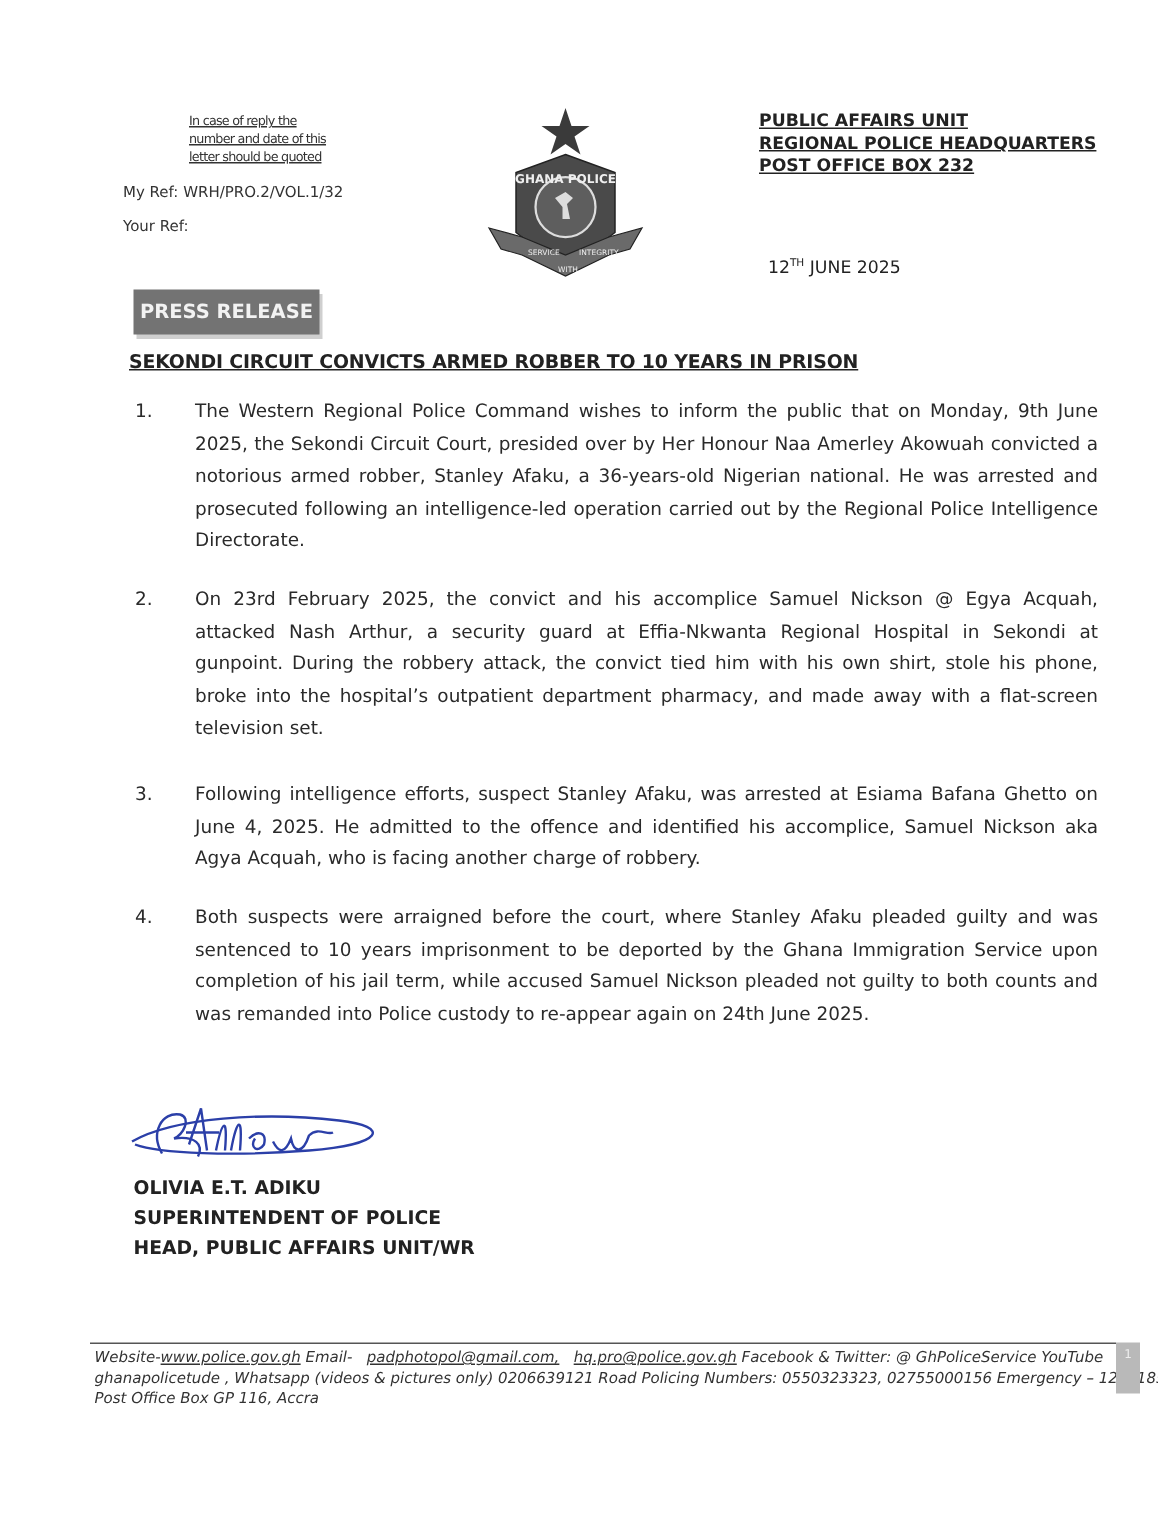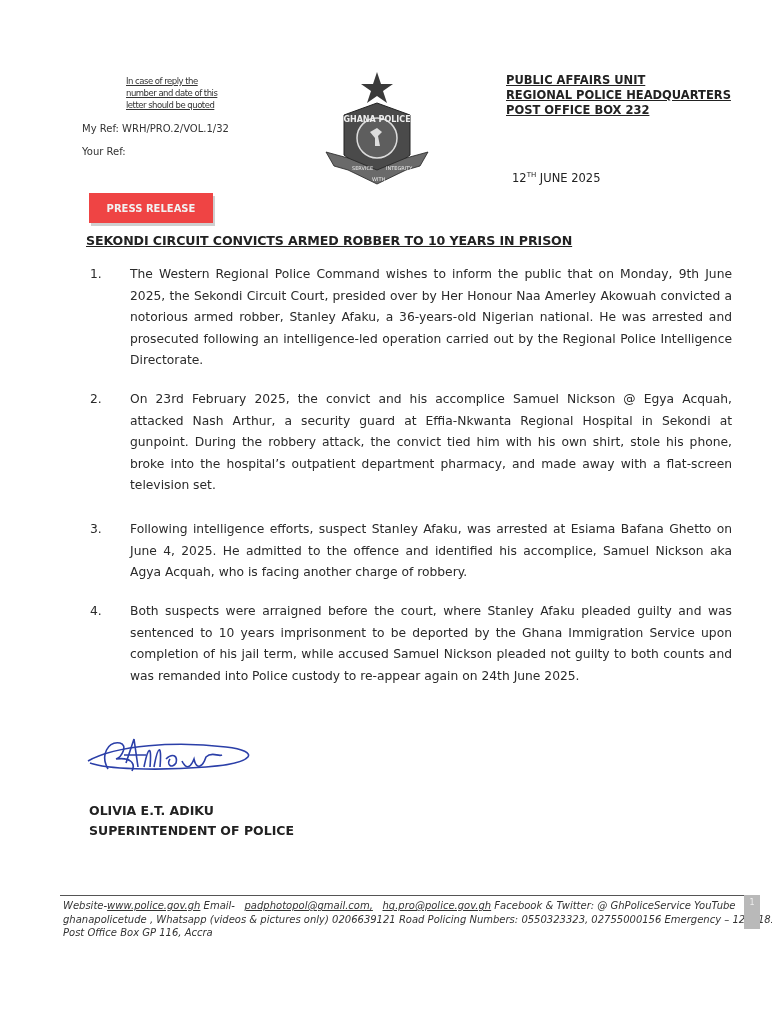--- a/index.html
+++ b/index.html
@@ -6,27 +6,27 @@
   body { width: 772px; height: 1024px; position: relative; overflow: hidden; color: #2a2a2a; font-family: "DejaVu Sans", sans-serif; }
   .abs { position: absolute; }
   .reply-note { left: 82px; top: 75px; font-size: 8.5px; line-height: 12px; text-decoration: underline; letter-spacing: -0.5px; color: #333; margin-left: 44px; }
   .reply-note div { white-space: nowrap; }
   .ref { left: 82px; font-size: 10px; color: #333; white-space: nowrap; }
   .crest { left: 320px; top: 70px; width: 110px; height: 125px; }
   .address { left: 506px; top: 73px; font-family: "DejaVu Sans", sans-serif; font-weight: bold; font-size: 11.5px; line-height: 15px; color: #222; text-decoration: underline; }
   .address div { white-space: nowrap; }
   .date { left: 512px; top: 171px; font-weight: normal; font-size: 11.5px; color: #222; white-space: nowrap; }
   .date sup { font-size: 7px; }
-  .press { left: 89px; top: 193px; width: 124px; height: 30px; background: #ef4444; color: #f2f2f2; font-weight: bold; font-size: 10px; display: flex; align-items: center; justify-content: center; box-shadow: 2px 3px 0 #cfcfcf; }
+  .press { left: 89px; top: 193px; width: 124px; height: 30px; background: #737373; color: #f2f2f2; font-weight: bold; font-size: 13px; display: flex; align-items: center; justify-content: center; box-shadow: 2px 3px 0 #cfcfcf; }
   .headline { left: 86px; top: 233px; font-weight: bold; font-size: 12.6px; text-decoration: underline; color: #222; white-space: nowrap; letter-spacing: -0.1px; }
   .para { left: 90px; width: 650px; font-size: 12.3px; line-height: 21.5px; color: #2a2a2a; }
   .para .num { position: absolute; left: 0; top: 0; }
   .para .txt { margin-left: 40px; text-align: justify; width: 602px; }
   .sig { left: 86px; top: 733px; width: 180px; height: 46px; }
-  .signer { left: 89px; top: 801px; font-weight: bold; font-size: 12.5px; line-height: 20px; color: #222; }
+  .signer { left: 89px; top: 782px; font-weight: bold; font-size: 12.5px; line-height: 20px; color: #222; }
   .signer div { white-space: nowrap; }
   .footer-line { left: 60px; top: 895px; width: 684px; height: 1px; background: #555; }
   .footer { left: 63px; top: 899px; width: 680px; font-size: 10px; line-height: 13.5px; font-style: italic; color: #333; }
   .footer div { white-space: nowrap; font-style: italic; }
   .footer u { text-decoration: underline; }
   .page-tab { left: 744px; top: 895px; width: 16px; height: 34px; background: #b9b9b9; color: #eee; font-size: 8px; text-align: center; padding-top: 3px; box-sizing: border-box; }
 </style>
 </head>
 <body>
 
@@ -87,20 +87,21 @@
       <path d="M22 36 C 14 22, 22 8, 34 10 C 42 12, 36 24, 30 26 C 44 24, 50 30, 46 38"></path>
       <path d="M40 30 L 48 6 L 52 34 M 38 22 L 60 22"></path>
       <path d="M58 34 C 62 14, 66 10, 64 34 M 68 34 C 72 12, 76 10, 74 34"></path>
       <path d="M80 26 C 86 20, 92 22, 90 30 C 86 36, 80 32, 84 26 M 96 28 C 100 36, 104 36, 108 26 C 110 36, 116 36, 120 24 C 126 18, 132 24, 136 22"></path>
     </g>
   </svg>
 </div>
 <div class="abs signer">
   <div>OLIVIA E.T. ADIKU</div>
   <div>SUPERINTENDENT OF POLICE</div>
+  <div>HEAD, PUBLIC AFFAIRS UNIT/WR</div>
 </div>
 
 <div class="abs footer-line"></div>
 <div class="abs footer">
   <div><span>Website-</span><u>www.police.gov.gh</u><span> Email- </span>&nbsp;&nbsp;<u>padphotopol@gmail.com,</u>&nbsp;&nbsp;&nbsp;<u>hq.pro@police.gov.gh</u><span> Facebook &amp; Twitter: @ GhPoliceService YouTube</span></div>
   <div>ghanapolicetude , Whatsapp (videos &amp; pictures only) 0206639121 Road Policing Numbers: 0550323323, 02755000156 Emergency – 122, 18555</div>
   <div>Post Office Box GP 116, Accra</div>
 </div>
 <div class="abs page-tab">1</div>
 

